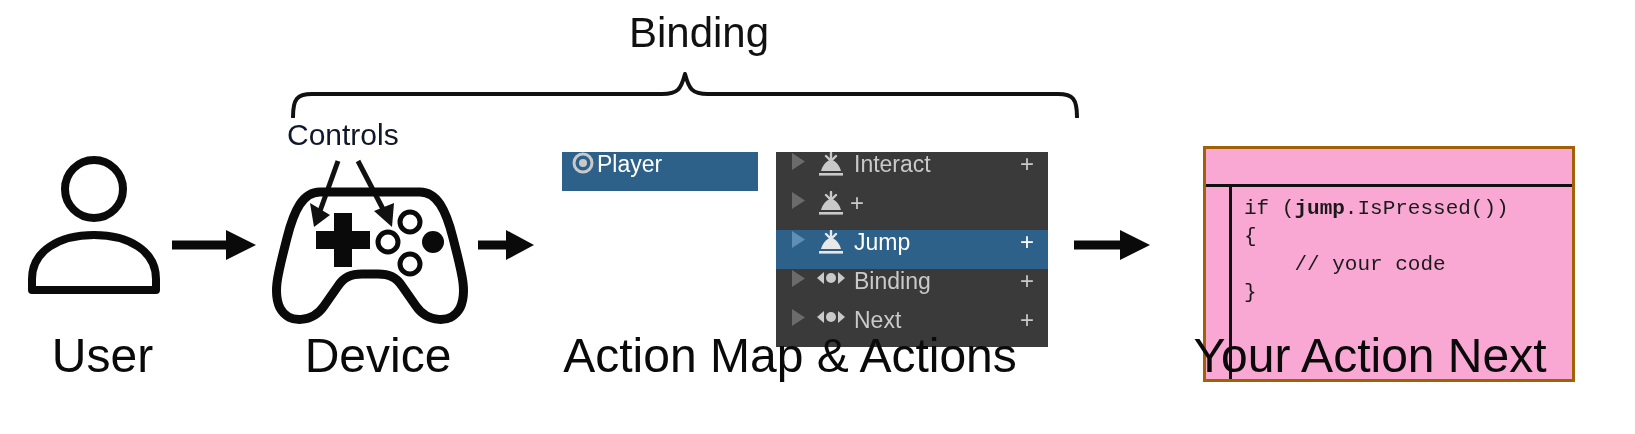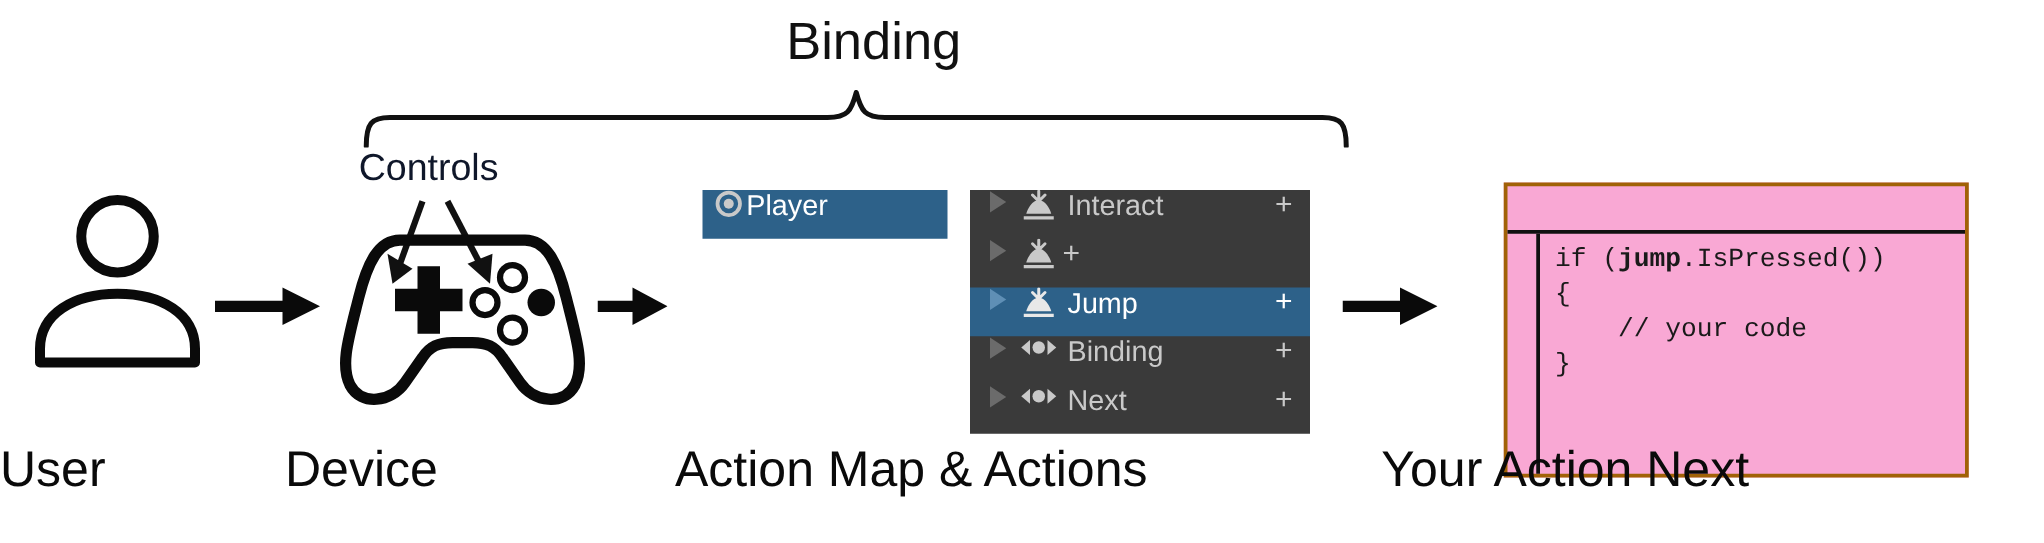--- a/index.html
+++ b/index.html
@@ -34,25 +34,25 @@
   .controls-label {
     left: 287px; top: 112px;
     font-size: 30px;
     line-height: 46px;
     color: #0f172a;
   }
   .controls-arrows { left: 300px; top: 155px; }
 
   
   .caption {
-    font-size: 40px;
+    font-size: 48px;
     line-height: 48px;
-    text-align: left;
+    text-align: center;
     color: #0a0a0a;
-    top: 352px;
+    top: 332px;
   }
   .cap-user   { left: 0px;    width: 205px; }
   .cap-device { left: 228px;  width: 300px; }
   .cap-map    { left: 540px;  width: 500px; }
   .cap-code   { left: 1105px; width: 530px; }
 
   
   .user-icon   { left: 18px;  top: 155px; }
   .gamepad     { left: 258px; top: 180px; }
   .arrow-1     { left: 172px; top: 228px; }

